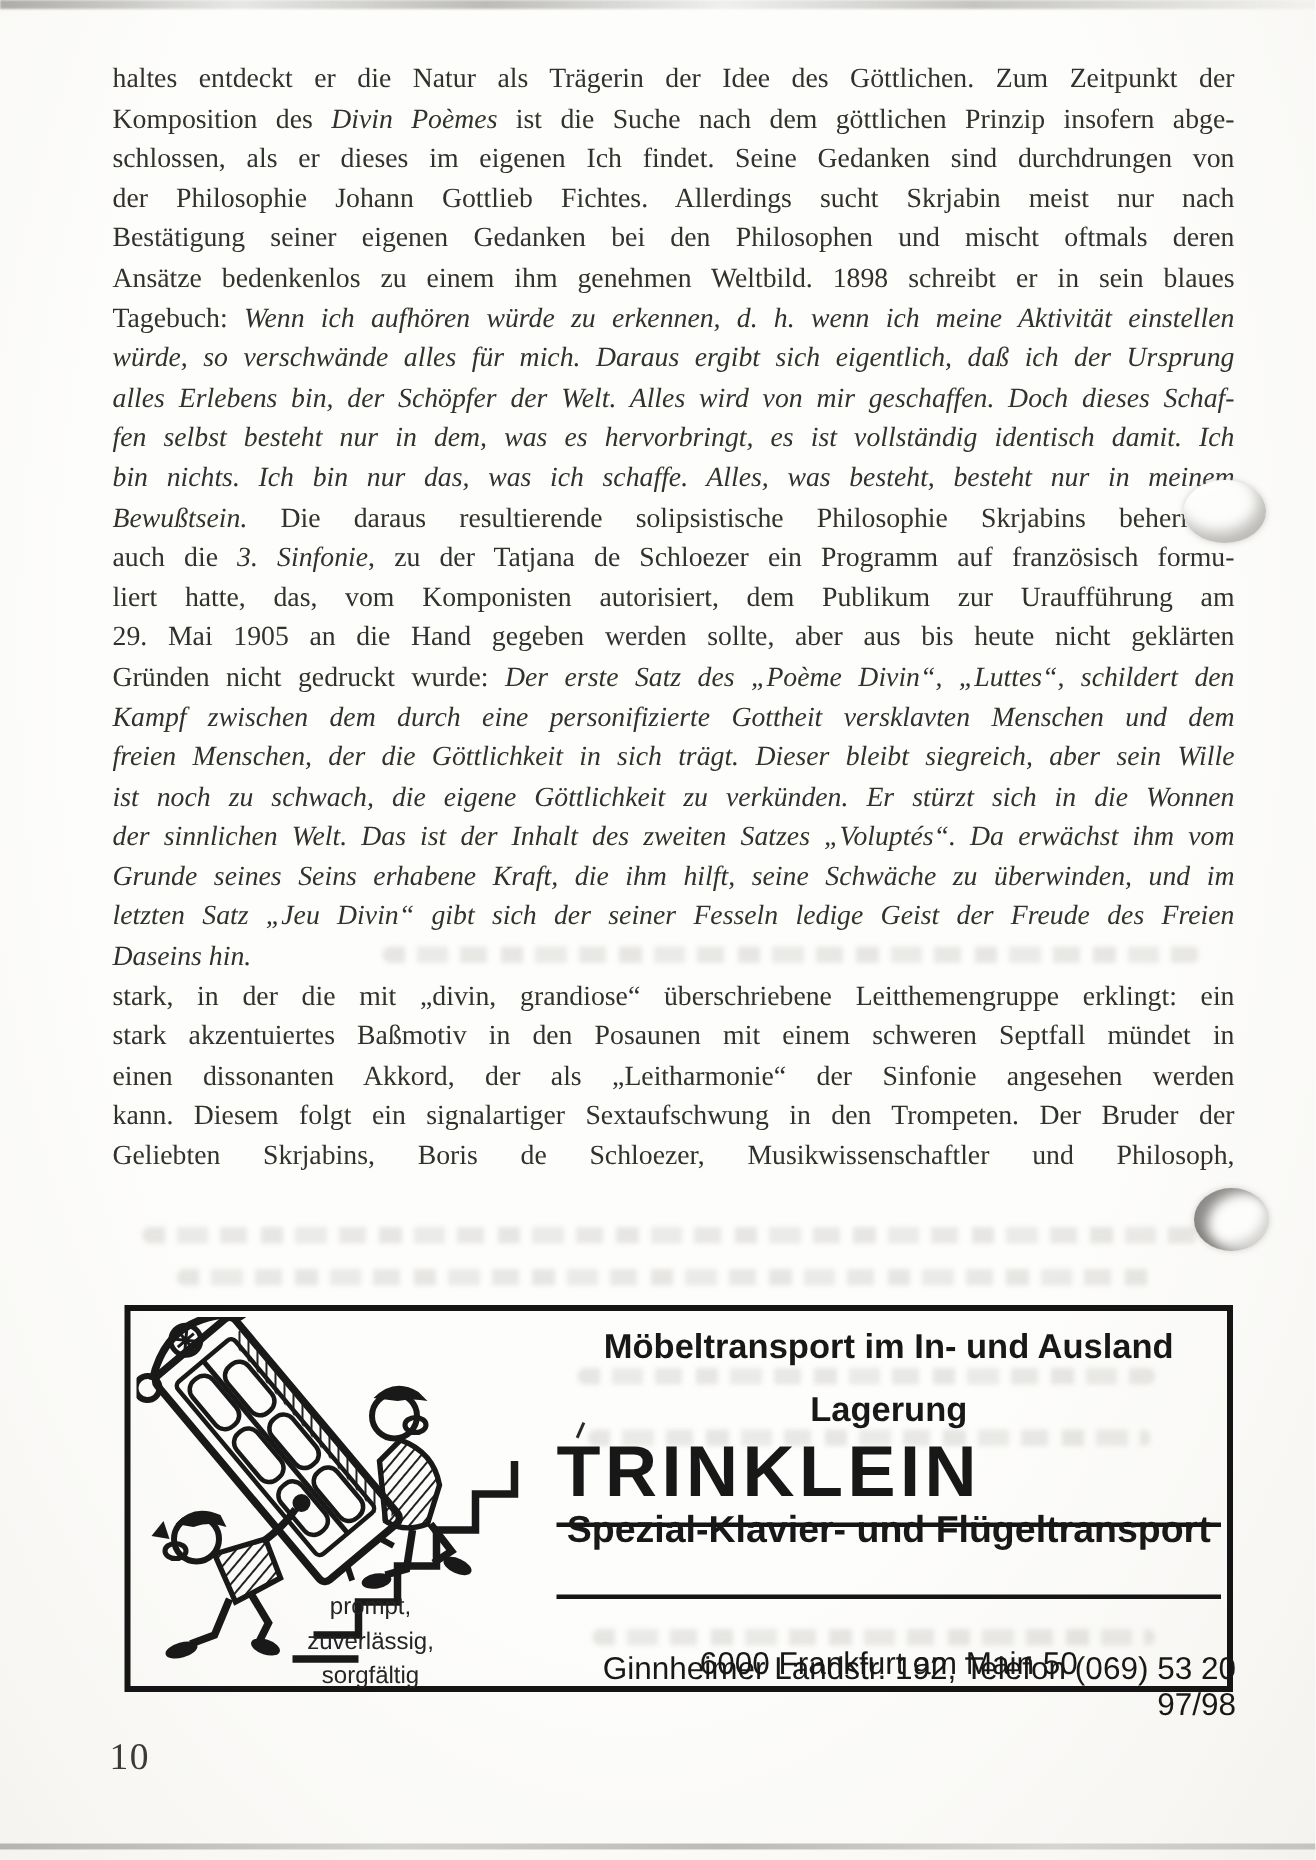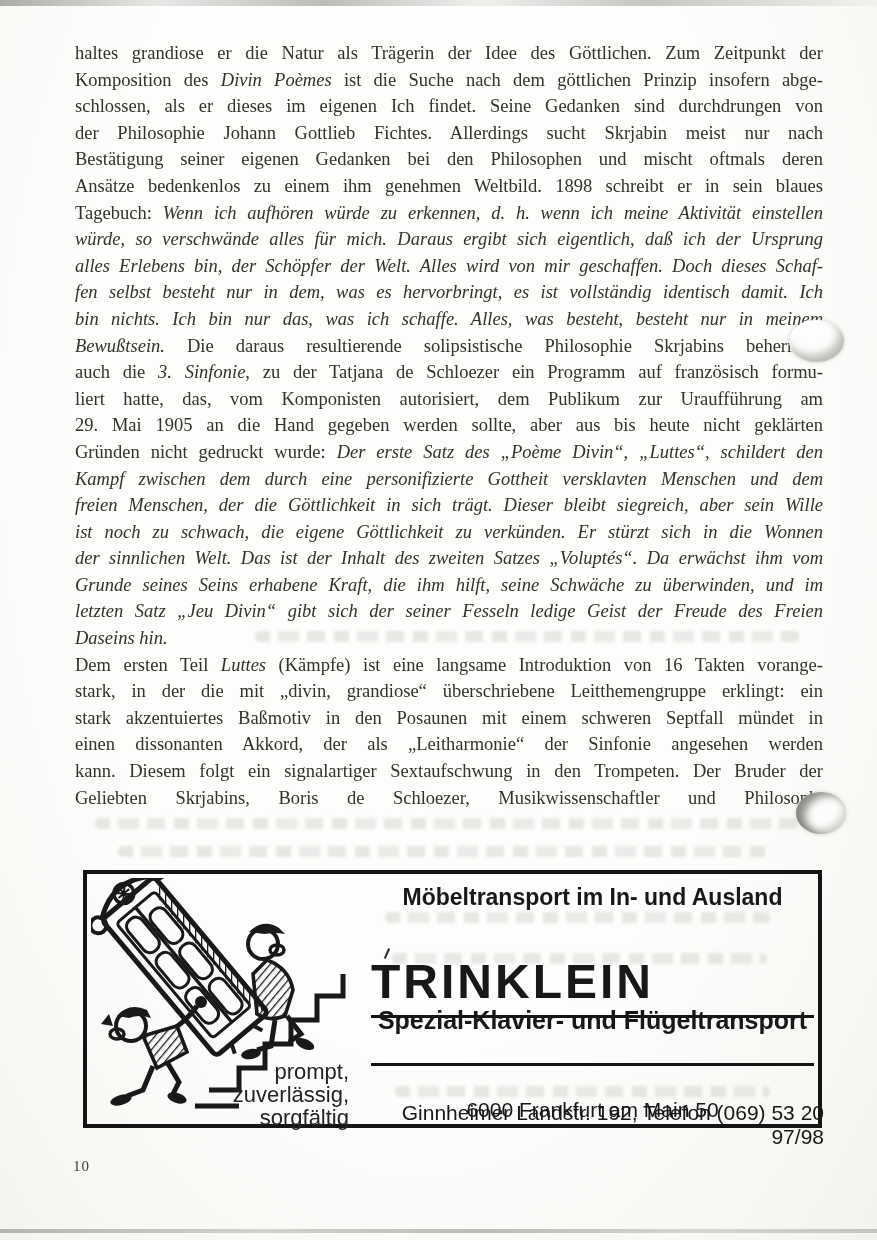--- a/index.html
+++ b/index.html
@@ -67,43 +67,43 @@
   .ad-headline  { position:absolute; left:284px; top:10px;  width:443px; text-align:center; font-weight:bold; font-size:23px; line-height:26px; }
   .ad-subline   { position:absolute; left:284px; top:52px;  width:443px; text-align:center; font-weight:bold; font-size:23px; }
   .ad-brand     { position:absolute; left:284px; top:80px;  width:443px; font-weight:bold; font-size:48px; letter-spacing:3px; }
   .ink-speck    { position:absolute; left:299px; top:74px; width:2px; height:11px; background:#2a2a2a; transform:rotate(24deg); }
   .ad-rule      { position:absolute; left:284px; width:443px; height:3px; background:#151515; }
   .ad-rule.r1   { top:141px; }
   .ad-rule.r2   { top:189px; }
   .ad-service   { position:absolute; left:284px; top:132px; width:443px; text-align:center; font-weight:bold; font-size:25px; }
   .ad-addr1     { position:absolute; left:284px; top:204px; width:443px; text-align:center; font-size:21px;margin-top:20px; }
   .ad-addr2     { position:absolute; left:274px; top:227px; width:463px; text-align:right; font-size:21px; }
-  .qualities    { position:absolute; left:58px; top:186px; width:204px; text-align:right;
-                  font-size:22px; line-height:23px; color:#242424; }
+  .qualities    { position:absolute; left:58px; top:186px; width:204px; text-align:center;
+                  font-size:16px; line-height:23px; color:#242424; }
   .cartoon      { position:absolute; left:4px; top:4px; }
   .pagenum {
     position:absolute; left:73px; top:1158px; z-index:2;
-    font-size:15px; color:#3d3b37; letter-spacing:1px;
+    font-size:25px; color:#3d3b37; letter-spacing:1px;
   }
 </style>
 </head>
 <body>
 
 <div class="top-smear"></div>
 
 <div class="bleed" style="left:255px; top:631px; width:545px;"></div>
 <div class="bleed" style="left:95px;  top:818px; width:705px;"></div>
 <div class="bleed" style="left:118px; top:846px; width:650px;"></div>
 <div class="bleed" style="left:385px; top:912px; width:385px;"></div>
 <div class="bleed" style="left:392px; top:953px; width:375px;"></div>
 <div class="bleed" style="left:395px; top:1086px; width:375px;"></div>
 
 <div class="article">
   <div>
-      <div class="tline"><span class="rm">haltes grandiose er die Natur als Trägerin der Idee des Göttlichen. Zum Zeitpunkt der</span></div>
+      <div class="tline"><span class="rm">haltes entdeckt er die Natur als Trägerin der Idee des Göttlichen. Zum Zeitpunkt der</span></div>
       <div class="tline"><span class="rm">Komposition des </span><span class="it">Divin Poèmes</span><span class="rm"> ist die Suche nach dem göttlichen Prinzip insofern abge-</span></div>
       <div class="tline"><span class="rm">schlossen, als er dieses im eigenen Ich findet. Seine Gedanken sind durchdrungen von</span></div>
       <div class="tline"><span class="rm">der Philosophie Johann Gottlieb Fichtes. Allerdings sucht Skrjabin meist nur nach</span></div>
       <div class="tline"><span class="rm">Bestätigung seiner eigenen Gedanken bei den Philosophen und mischt oftmals deren</span></div>
       <div class="tline"><span class="rm">Ansätze bedenkenlos zu einem ihm genehmen Weltbild. 1898 schreibt er in sein blaues</span></div>
       <div class="tline"><span class="rm">Tagebuch: </span><span class="it">Wenn ich aufhören würde zu erkennen, d. h. wenn ich meine Aktivität einstellen</span></div>
       <div class="tline"><span class="it">würde, so verschwände alles für mich. Daraus ergibt sich eigentlich, daß ich der Ursprung</span></div>
       <div class="tline"><span class="it">alles Erlebens bin, der Schöpfer der Welt. Alles wird von mir geschaffen. Doch dieses Schaf-</span></div>
       <div class="tline"><span class="it">fen selbst besteht nur in dem, was es hervorbringt, es ist vollständig identisch damit. Ich</span></div>
       <div class="tline"><span class="it">bin nichts. Ich bin nur das, was ich schaffe. Alles, was besteht, besteht nur in meinem</span></div>
@@ -112,21 +112,20 @@
       <div class="tline"><span class="rm">liert hatte, das, vom Komponisten autorisiert, dem Publikum zur Uraufführung am</span></div>
       <div class="tline"><span class="rm">29. Mai 1905 an die Hand gegeben werden sollte, aber aus bis heute nicht geklärten</span></div>
       <div class="tline"><span class="rm">Gründen nicht gedruckt wurde: </span><span class="it">Der erste Satz des „Poème Divin“, „Luttes“, schildert den</span></div>
       <div class="tline"><span class="it">Kampf zwischen dem durch eine personifizierte Gottheit versklavten Menschen und dem</span></div>
       <div class="tline"><span class="it">freien Menschen, der die Göttlichkeit in sich trägt. Dieser bleibt siegreich, aber sein Wille</span></div>
       <div class="tline"><span class="it">ist noch zu schwach, die eigene Göttlichkeit zu verkünden. Er stürzt sich in die Wonnen</span></div>
       <div class="tline"><span class="it">der sinnlichen Welt. Das ist der Inhalt des zweiten Satzes „Voluptés“. Da erwächst ihm vom</span></div>
       <div class="tline"><span class="it">Grunde seines Seins erhabene Kraft, die ihm hilft, seine Schwäche zu überwinden, und im</span></div>
       <div class="tline"><span class="it">letzten Satz „Jeu Divin“ gibt sich der seiner Fesseln ledige Geist der Freude des Freien</span></div>
       <div class="tline njust"><span class="it">Daseins hin.</span></div>
-      <div class="tline"><span class="rm">Dem ersten Teil </span><span class="it">Luttes</span><span class="rm"> (Kämpfe) ist eine langsame Introduktion von 16 Takten vorange-</span></div>
       <div class="tline"><span class="rm">stark, in der die mit „divin, grandiose“ überschriebene Leitthemengruppe erklingt: ein</span></div>
       <div class="tline"><span class="rm">stark akzentuiertes Baßmotiv in den Posaunen mit einem schweren Septfall mündet in</span></div>
       <div class="tline"><span class="rm">einen dissonanten Akkord, der als „Leitharmonie“ der Sinfonie angesehen werden</span></div>
       <div class="tline"><span class="rm">kann. Diesem folgt ein signalartiger Sextaufschwung in den Trompeten. Der Bruder der</span></div>
       <div class="tline"><span class="rm">Geliebten Skrjabins, Boris de Schloezer, Musikwissenschaftler und Philosoph,</span></div>
     </div>
 </div>
 
 <div class="hole hole-1"></div>
 <div class="hole hole-2"></div>
@@ -185,20 +184,21 @@
     </g>
   </svg>
 
   <div class="qualities">
       <div>prompt,</div>
       <div>zuverlässig,</div>
       <div>sorgfältig</div>
     </div>
 
   <div class="ad-headline">Möbeltransport im In- und Ausland</div>
+  <div class="ad-subline">Lagerung</div>
   <div class="ad-brand">TRINKLEIN</div>
   <div class="ink-speck"></div>
   <div class="ad-rule r1"></div>
   <div class="ad-service">Spezial-Klavier- und Flügeltransport</div>
   <div class="ad-rule r2"></div>
   <div class="ad-addr1">6000 Frankfurt am Main 50</div>
   <div class="ad-addr2">Ginnheimer Landstr. 192, Telefon (069) 53 20 97/98</div>
 </div>
 
 <div class="pagenum">10</div>

